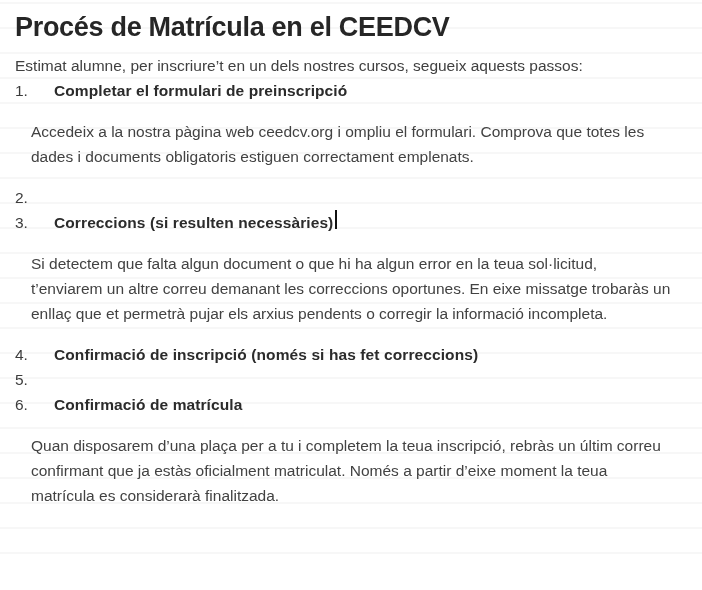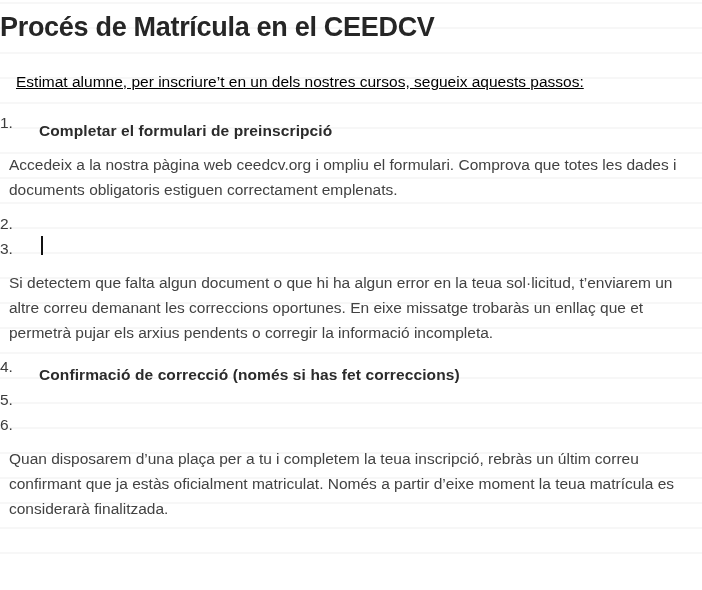--- a/index.html
+++ b/index.html
@@ -14,59 +14,57 @@
       #ffffff 0px, #ffffff 23px,
       #f7f7f7 23px, #f7f7f7 25px
     );
     background-position: 0 -21px;
     -webkit-font-smoothing: antialiased;
   }
   .doc {
     box-sizing: border-box;
     width: 702px;
     height: 562px;
-    padding: 0 14px 0 0;
+    padding: 0 14px 0 15px;
     cursor: text;
   }
   .doc-title {
     margin: 0;
     padding-top: 9px;
     height: 44px;
     font-size: 27px;
     line-height: 36px;
     font-weight: 700;
     letter-spacing: -0.3px;
     color: #262626;
   }
   .intro {
-    margin: 16px;
+    margin: 0;
     font-size: 15.5px;
     line-height: 25px;
-    color: #000000;
-    text-decoration: underline;
+    color: #404040;
   }
   .step-heading {
     display: flex;
     margin: 0;
     font-size: 15.5px;
     line-height: 25px;
   }
   .step-number {
     flex: 0 0 39px;
     color: #3c3c3c;
     font-weight: 400;
   }
   .step-title {
     font-weight: 700;
     color: #2b2b2b;
     letter-spacing: 0.1px;
-    margin-top: 8px;
   }
   .step-body {
-    margin: 9px;
+    margin: 16px;
     font-size: 15.5px;
     line-height: 25px;
     color: #424242;
     max-width: 678px;
   }
   .caret {
     display: inline-block;
     width: 2px;
     height: 19px;
     background: #111111;
@@ -93,38 +91,40 @@
 
   <div class="step">
     <p class="step-heading">
       <span class="step-number">2.</span>
     </p>
   </div>
 
   <div class="step">
     <p class="step-heading">
       <span class="step-number">3.</span>
+      <span class="step-title">Correccions (si resulten necessàries)</span>
         <span class="caret"></span>
     </p>
     <p class="step-body">Si detectem que falta algun document o que hi ha algun error en la teua sol·licitud, t’enviarem un altre correu demanant les correccions oportunes. En eixe missatge trobaràs un enllaç que et permetrà pujar els arxius pendents o corregir la informació incompleta.</p>
   </div>
 
   <div class="step">
     <p class="step-heading">
       <span class="step-number">4.</span>
-      <span class="step-title">Confirmació de correcció (només si has fet correccions)</span>
+      <span class="step-title">Confirmació de inscripció (només si has fet correccions)</span>
     </p>
   </div>
 
   <div class="step">
     <p class="step-heading">
       <span class="step-number">5.</span>
     </p>
   </div>
 
   <div class="step">
     <p class="step-heading">
       <span class="step-number">6.</span>
+      <span class="step-title">Confirmació de matrícula</span>
     </p>
     <p class="step-body">Quan disposarem d’una plaça per a tu i completem la teua inscripció, rebràs un últim correu confirmant que ja estàs oficialment matriculat. Només a partir d’eixe moment la teua matrícula es considerarà finalitzada.</p>
   </div>
 
 </div>
 
 </body></html>

